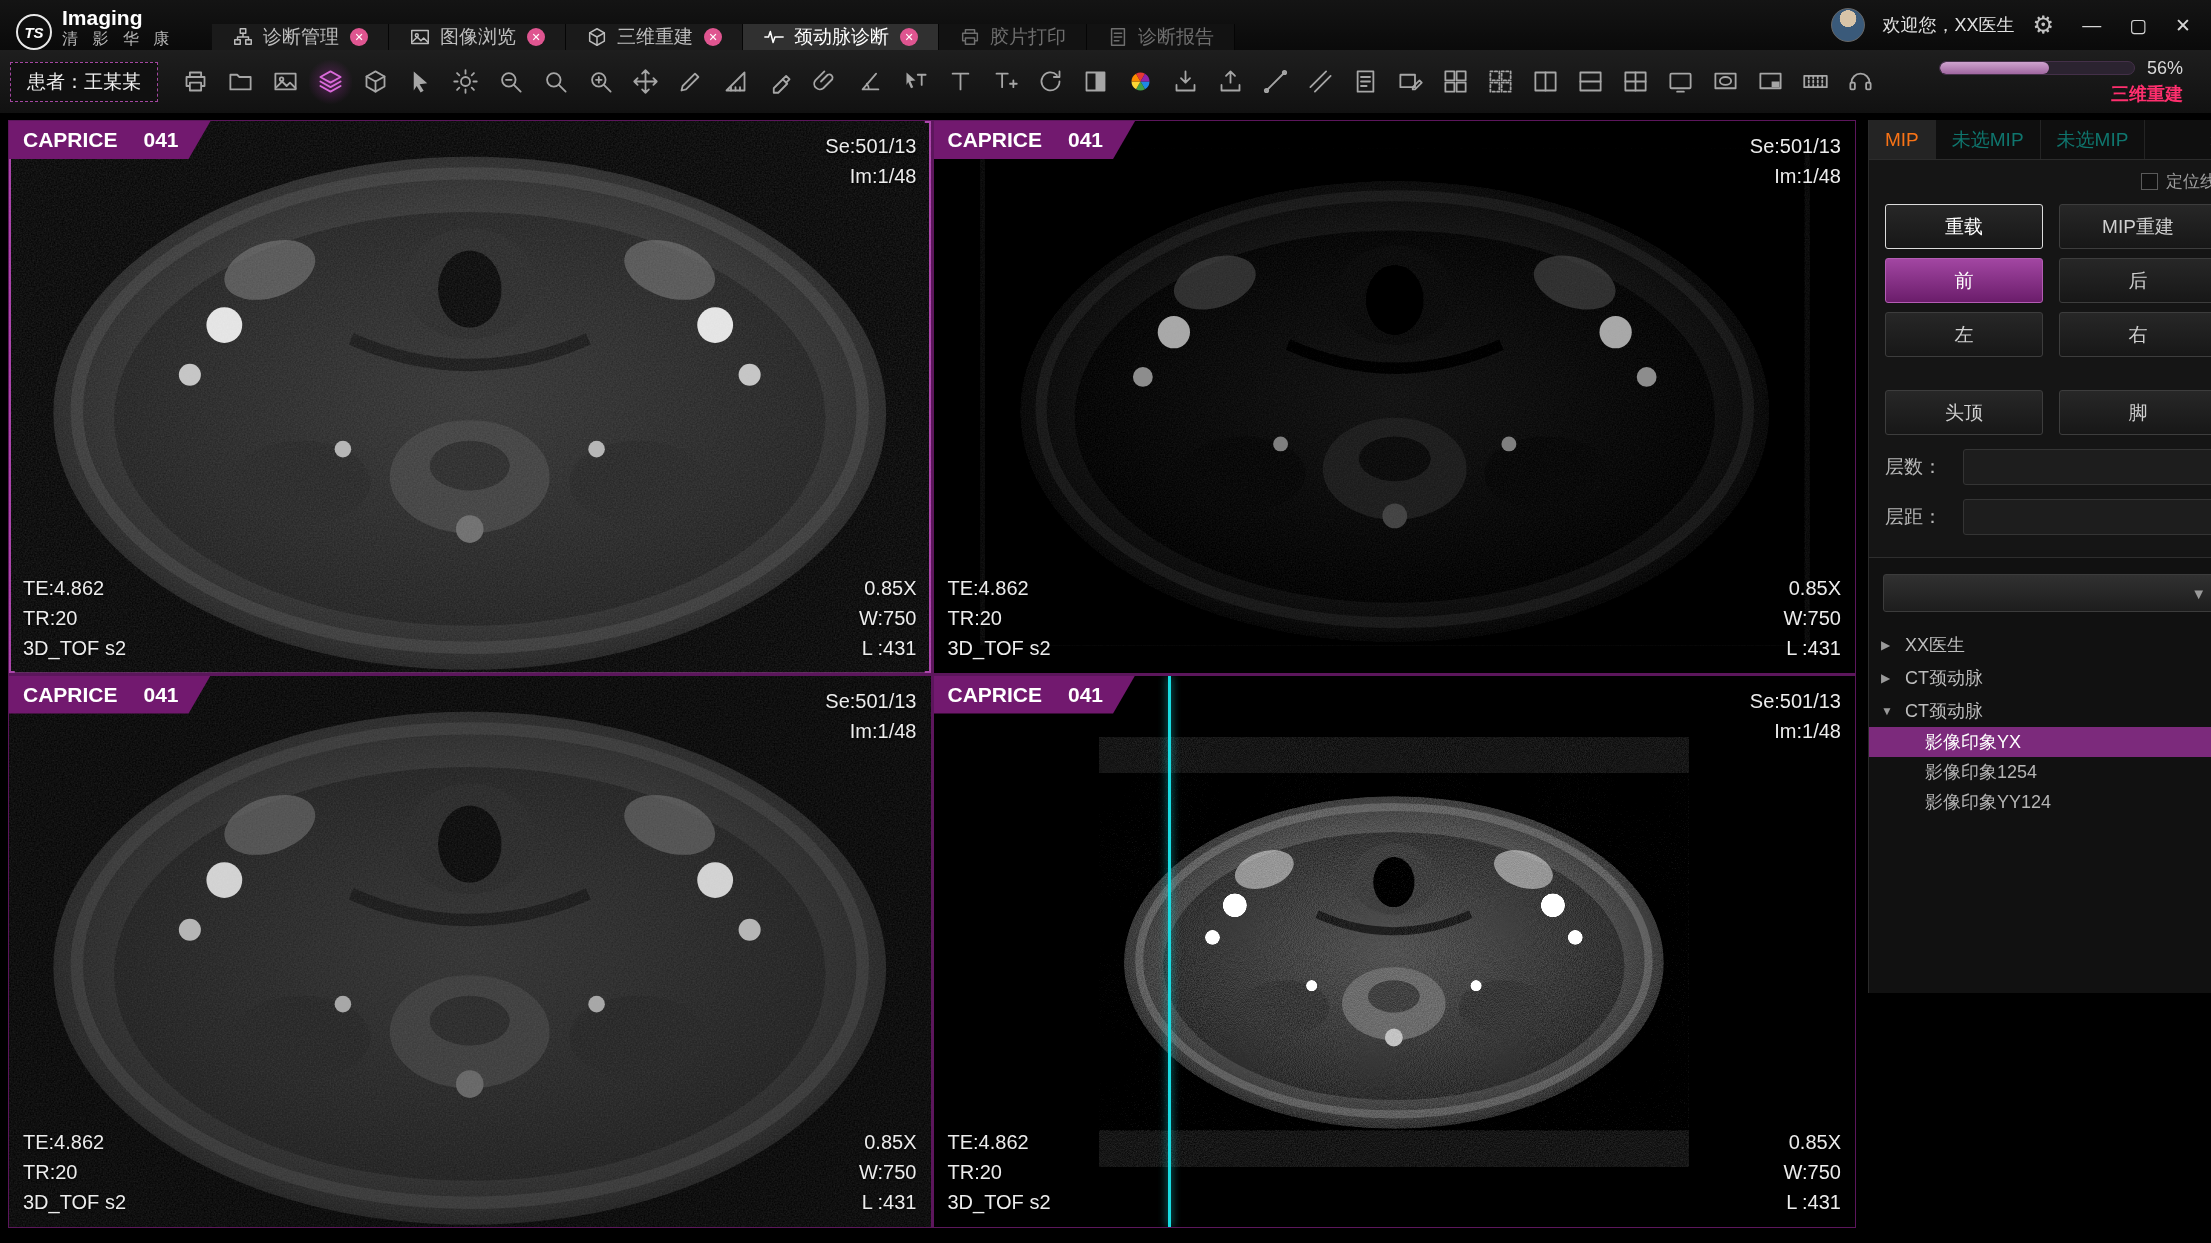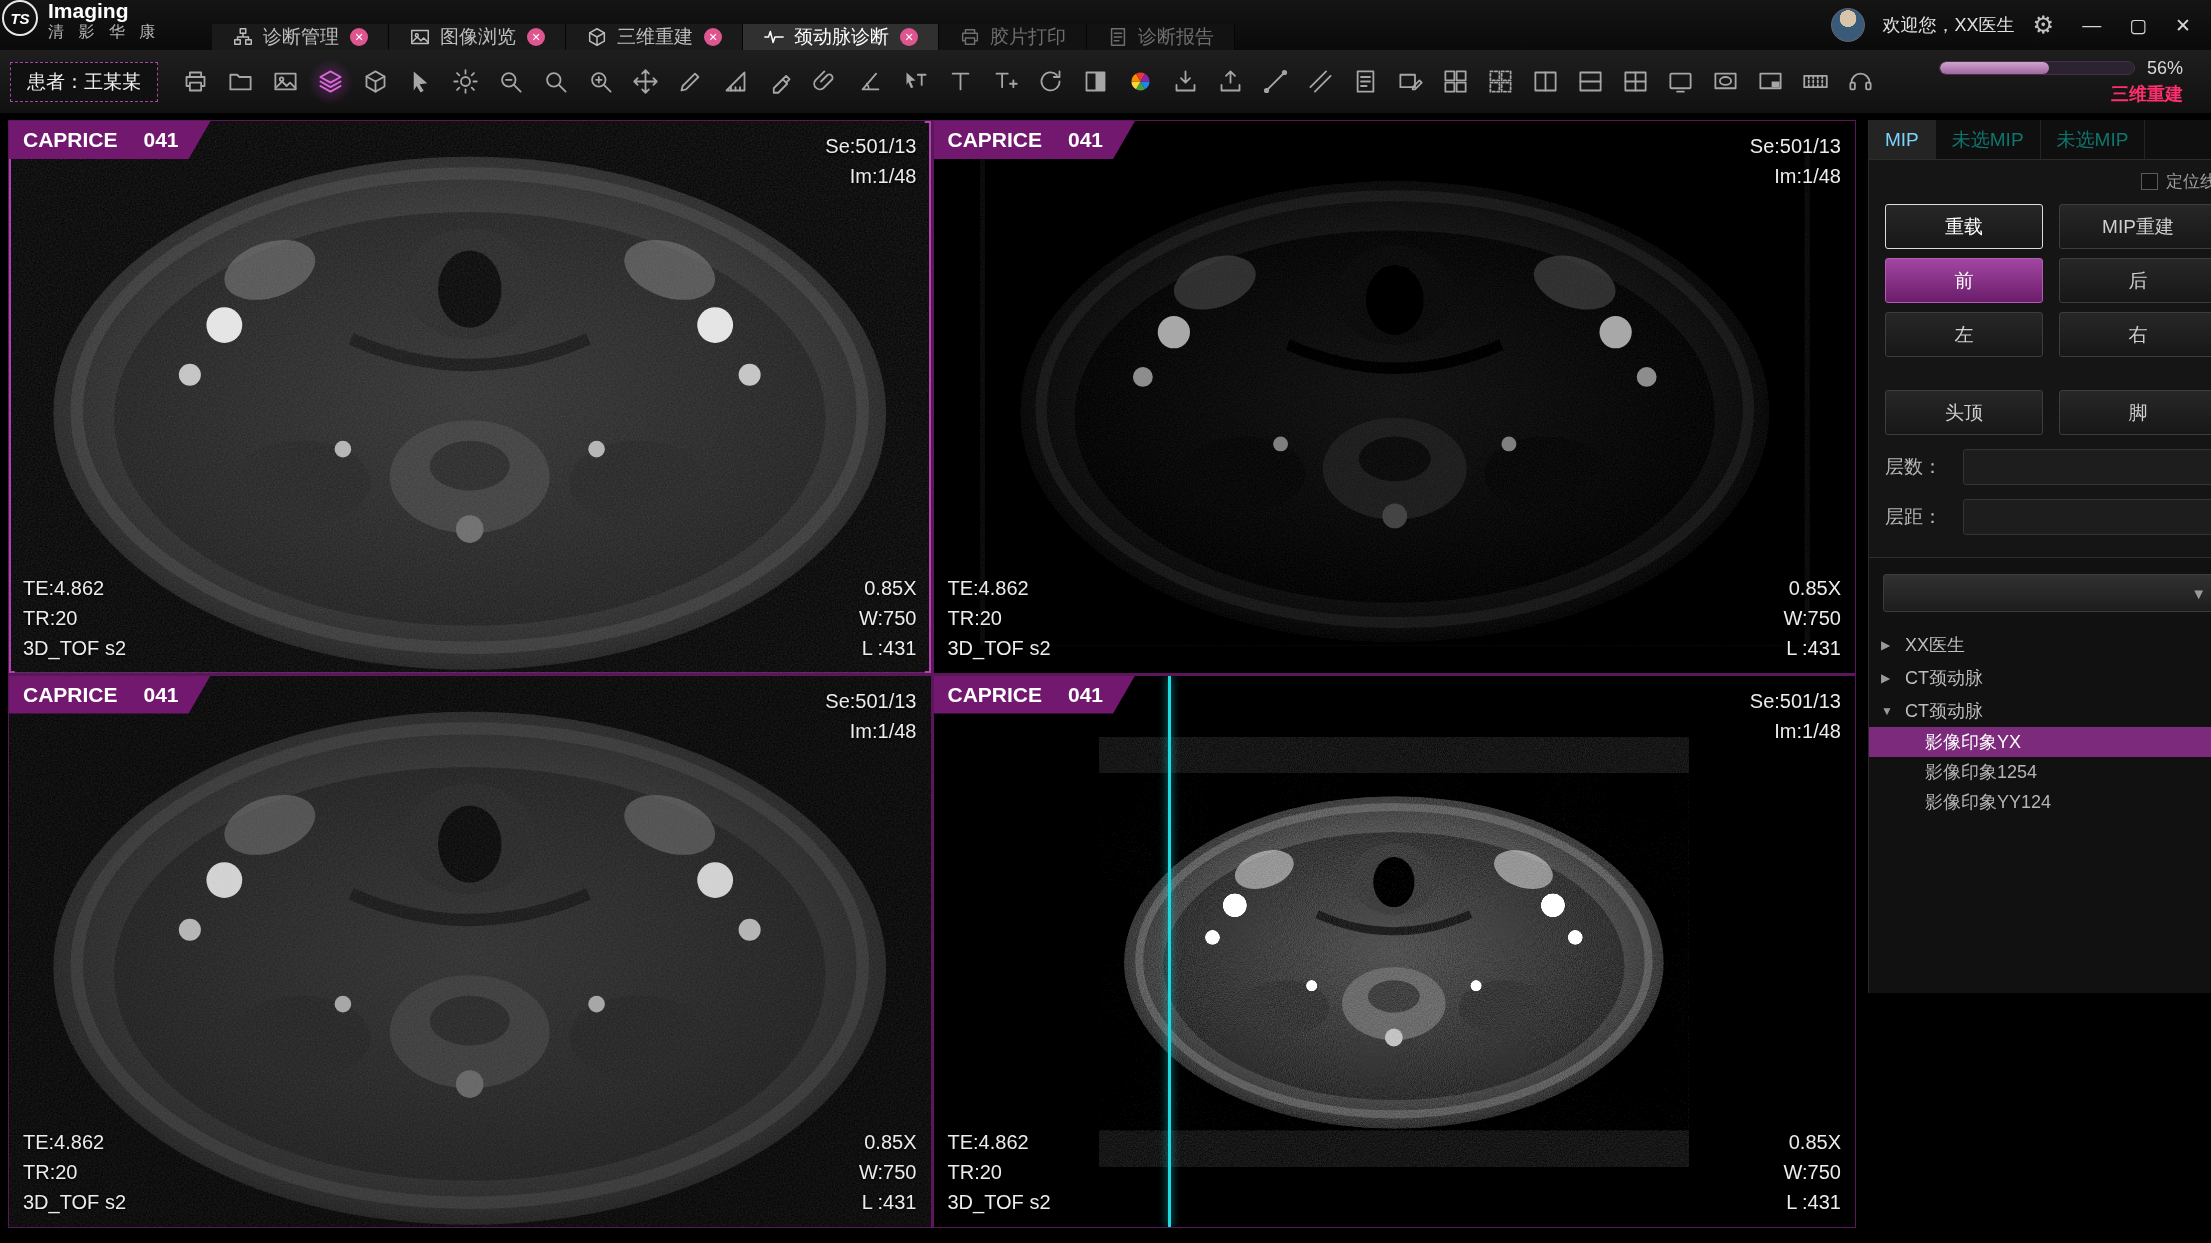--- a/index.html
+++ b/index.html
@@ -6,21 +6,21 @@
   html,body { background:#000; }
   body {
     width:2211px; height:1243px; overflow:hidden;
     font-family:"Liberation Sans","DejaVu Sans",sans-serif;
     color:#ccc; -webkit-font-smoothing:antialiased;
   }
   .app { width:2211px; height:1243px; display:flex; flex-direction:column; background:#000; }
 
   
   .titlebar { height:50px; display:flex; align-items:stretch; background:linear-gradient(#141414,#0a0a0a); position:relative; }
-  .logo { width:212px; display:flex; align-items:flex-start; gap:10px; padding-left:2px; }
+  .logo { width:212px; display:flex; align-items:flex-end; gap:10px; padding-left:16px; }
   .logo-mark { width:36px; height:36px; border:2px solid #e8e8e8; border-radius:50%; display:grid; place-items:center;
                font-size:15px; font-weight:bold; font-style:italic; color:#fff; flex:none; }
   .logo-title { font-size:21px; color:#fff; font-weight:bold; line-height:1.05; }
   .logo-sub { font-size:16px; color:#b5b5b5; letter-spacing:5px; }
   .tabs { display:flex; align-items:flex-end; }
   .tab { display:flex; align-items:center; gap:9px; padding:0 20px; font-size:19px; color:#bdbdbd;
          background:#1a1a1a; border-right:1px solid #050505; cursor:default; }
   .tab.active { background:#303030; color:#fff; }
   .tab.disabled { background:#121212; color:#6e6e6e; }
   .tab-icon svg { width:22px; height:22px; stroke:currentColor; fill:none; stroke-width:1.6; stroke-linecap:round; stroke-linejoin:round; display:block; }
@@ -65,21 +65,21 @@
                    clip-path:polygon(0 0,100% 0,calc(100% - 22px) 100%,0 100%); }
   .ov { position:absolute; font-size:20px; color:#ececec; text-shadow:0 1px 3px #000; line-height:1.5; }
   .ov.tr { top:10px; right:14px; text-align:right; }
   .ov.bl { bottom:10px; left:14px; }
   .ov.br { bottom:10px; right:14px; text-align:right; }
 
   
   .sidebar { flex:1; display:flex; flex-direction:column; background:#151515; border-left:1px solid #2a2a2a; }
   .sb-tabs { display:flex; align-items:stretch; height:40px; background:#0f0f0f; border-bottom:1px solid #2c2c2c; }
   .sb-tab { padding:0 16px; display:flex; align-items:center; font-size:19px; color:#0f766e; border-right:1px solid #242424; }
-  .sb-tab.active { background:#242424; color:#7dd3fc; }
+  .sb-tab.active { background:#242424; color:#f97316; }
   .sb-collapse { margin-left:auto; padding:0 12px; display:flex; align-items:center; color:#8a8a8a; font-size:20px; }
   .locator-row { display:flex; justify-content:flex-end; align-items:center; gap:8px; padding:10px 16px 2px; font-size:17px; color:#9d9d9d; }
   .checkbox { width:17px; height:17px; border:1px solid #5a5a5a; background:#101010; flex:none; }
   .btn-row { display:flex; gap:16px; padding:9px 16px 0; }
   .gap-top { margin-top:24px; }
   .sb-btn { flex:1; height:45px; background:linear-gradient(#272727,#171717); border:1px solid #3d3d3d; border-radius:3px;
             color:#cfcfcf; font-size:19px; font-family:inherit; cursor:default; }
   .sb-btn.focused { border-color:#dcdcdc; color:#fff; }
   .sb-btn.primary { background:linear-gradient(#a246a2,#6b1d6b); border-color:#b45cb4; color:#fff; }
   .field-row { display:flex; align-items:center; gap:12px; padding:14px 16px 0; font-size:19px; color:#b8b8b8; }

